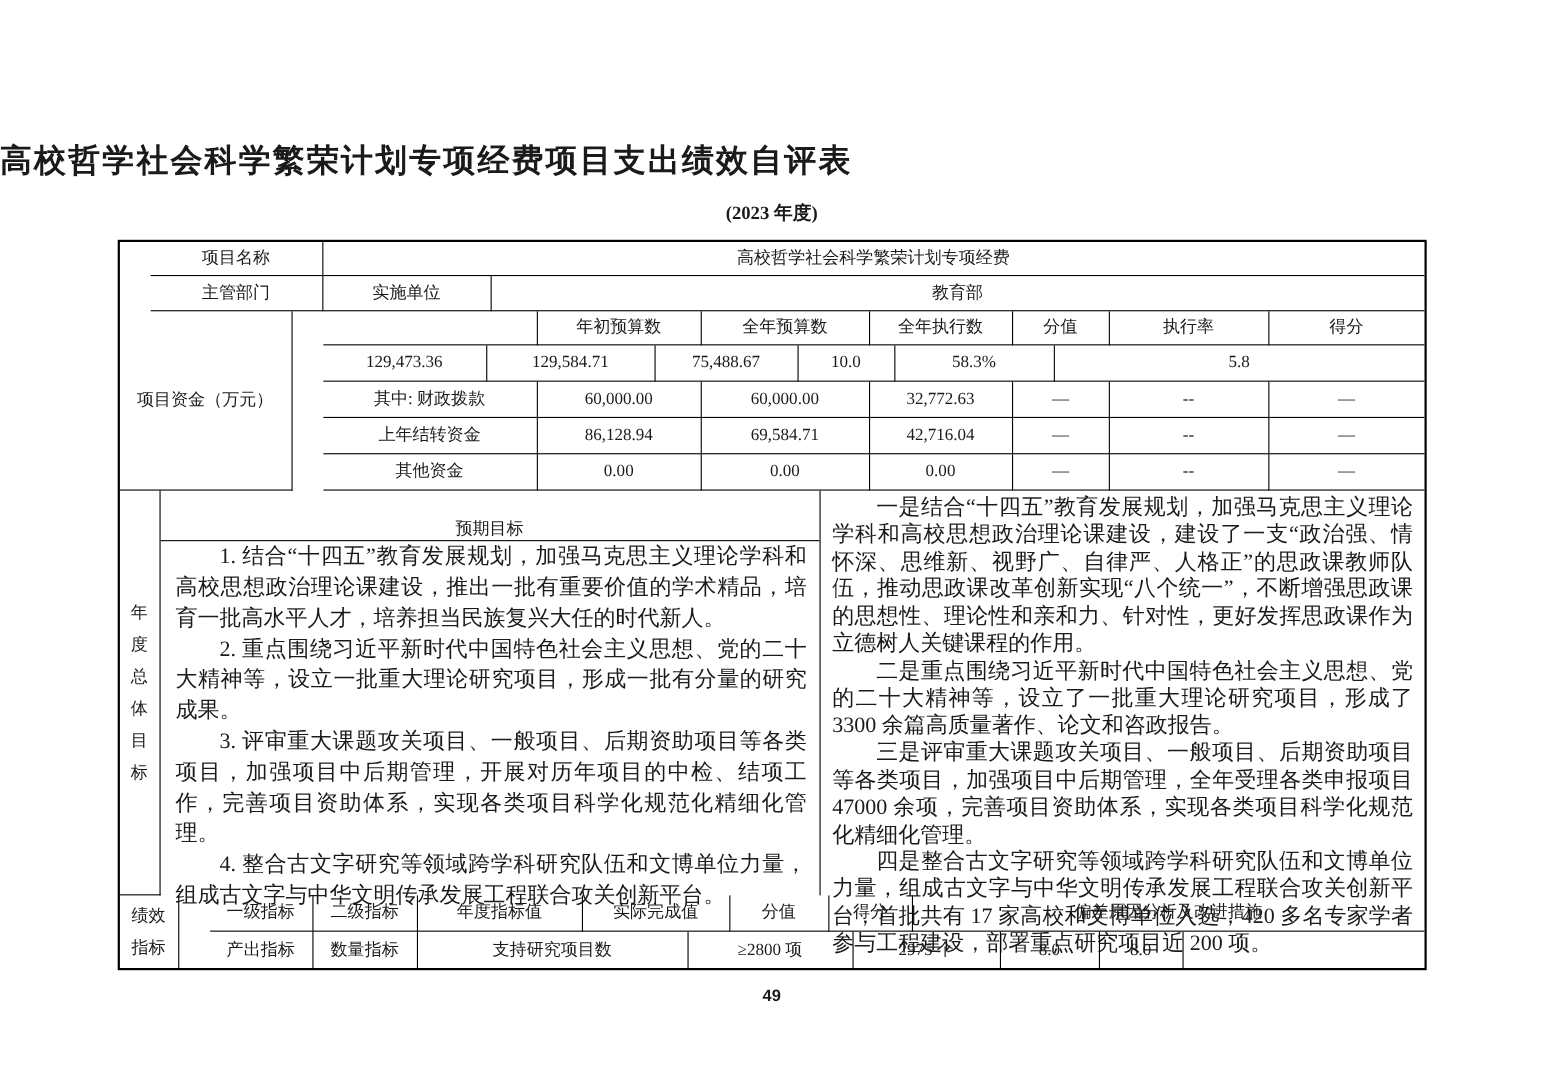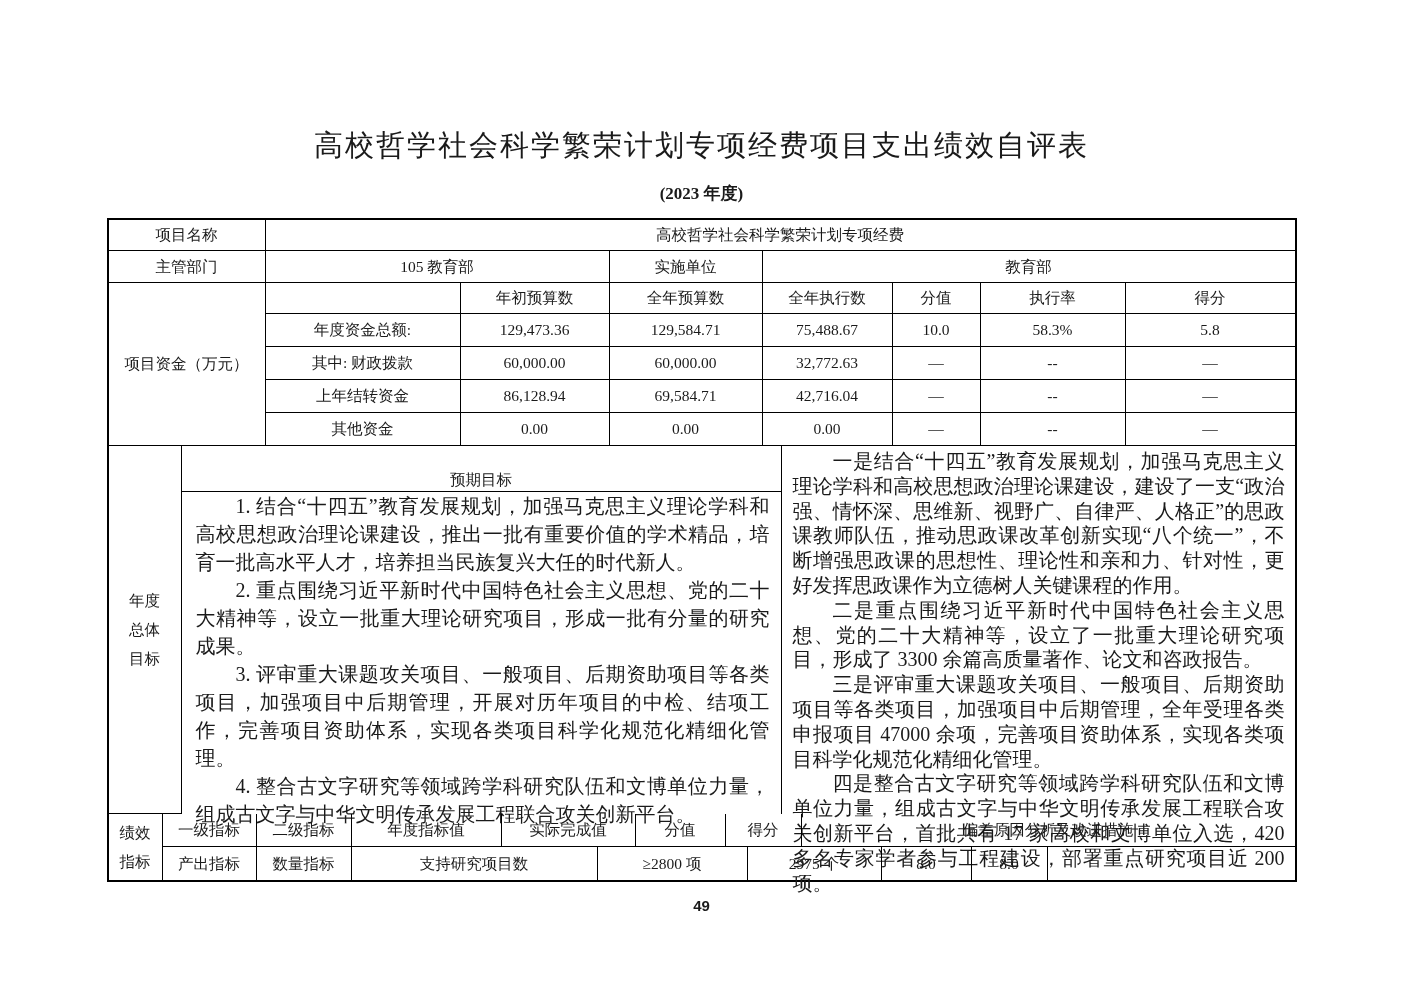--- a/index.html
+++ b/index.html
@@ -10,58 +10,57 @@
   }
   .page {
     position: relative;
     width: 1403px;
     height: 992px;
     background: #ffffff;
     overflow: hidden;
   }
   .title {
     padding-top: 126px;
-    text-align: center;
     font-size: 29px;
-    font-weight: normal;
+    font-weight: bold;
     letter-spacing: 2px;
   }
   .subtitle {
     margin-top: 16px;
     text-align: center;
     font-size: 17px;
     font-weight: bold;
   }
   .tbl {
     width: 1190px;
     margin: 13px auto 0 auto;
     border: 2px solid #000;
     font-size: 15.5px;
   }
-  .row { display: flex; }
+  .row { display: flex; margin-left: 28px; }
   .cell {
     display: flex;
     align-items: center;
     justify-content: center;
     text-align: center;
     border-right: 1.5px solid #000;
     border-bottom: 1.5px solid #000;
     padding: 0 4px;
     line-height: 1.25;
   }
   .cell.last { border-right: none; }
   .nb { border-bottom: none; }
   .section { display: flex; }
   .rows { flex: 1; display: flex; flex-direction: column; }
   .flex1 { flex: 1; }
 
   .w157{width:157px}.w344{width:344px}.w153{width:153px}
   .w195{width:195px}.w149{width:149px}.w130{width:130px}
   .w88{width:88px}.w145{width:145px}
-  .w57{width:73px}.w600{width:600px}
+  .w57{width:37px}.w600{width:600px}
   .w54{width:54px}.w103{width:94px}.w95{width:95px}.w246{width:246px}
   .w150{width:150px}.w134{width:134px}.w90{width:90px}.w76{width:76px}
   .h31{height:31px}.h32{height:32px}.h33{height:33px}
 
   .funds { height: 163px; }
   .goal { height: 368px; }
 
   .vwrap { display: inline-block; width: 2.1em; line-height: 29px; text-align: center; }
 
   .goalcol { display: flex; flex-direction: column; border-right: 1.5px solid #000; }
@@ -103,39 +102,37 @@
 
   <div class="tbl">
 
     <div class="row h31">
       <div class="cell w157">项目名称</div>
       <div class="cell flex1 last">高校哲学社会科学繁荣计划专项经费</div>
     </div>
 
     <div class="row h32">
       <div class="cell w157">主管部门</div>
-      <div class="cell w344">105 教育部</div>
       <div class="cell w153">实施单位</div>
       <div class="cell flex1 last">教育部</div>
     </div>
 
     <div class="section funds">
       <div class="cell w157">项目资金（万元）</div>
       <div class="rows">
         <div class="row h31">
           <div class="cell w195"></div>
           <div class="cell w149">年初预算数</div>
           <div class="cell w153">全年预算数</div>
           <div class="cell w130">全年执行数</div>
           <div class="cell w88">分值</div>
           <div class="cell w145">执行率</div>
           <div class="cell flex1 last">得分</div>
         </div>
         <div class="row h33">
-          <div class="cell w195">年度资金总额:</div>
           <div class="cell w149">129,473.36</div>
           <div class="cell w153">129,584.71</div>
           <div class="cell w130">75,488.67</div>
           <div class="cell w88">10.0</div>
           <div class="cell w145">58.3%</div>
           <div class="cell flex1 last">5.8</div>
         </div>
         <div class="row h33">
           <div class="cell w195">其中: 财政拨款</div>
           <div class="cell w149">60,000.00</div>

